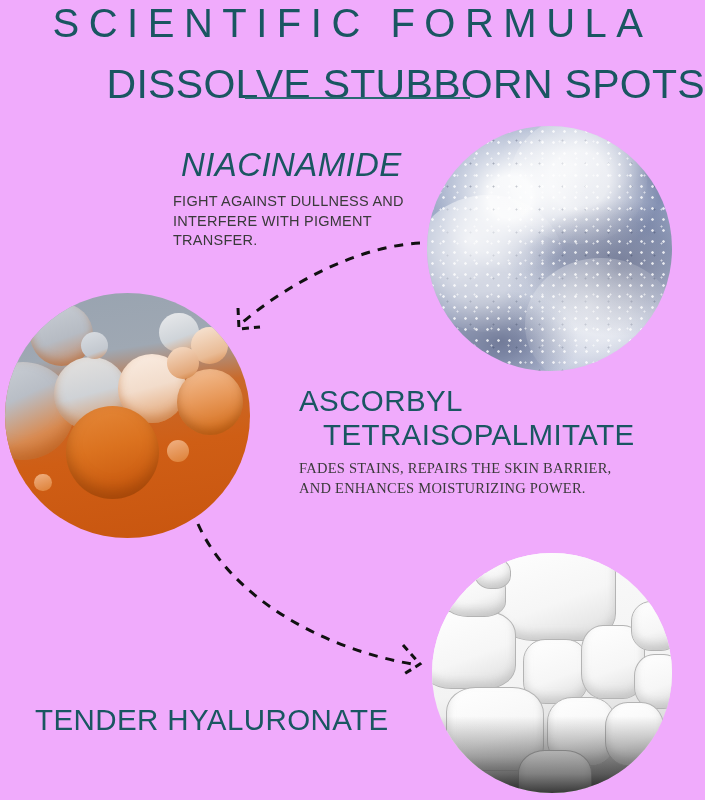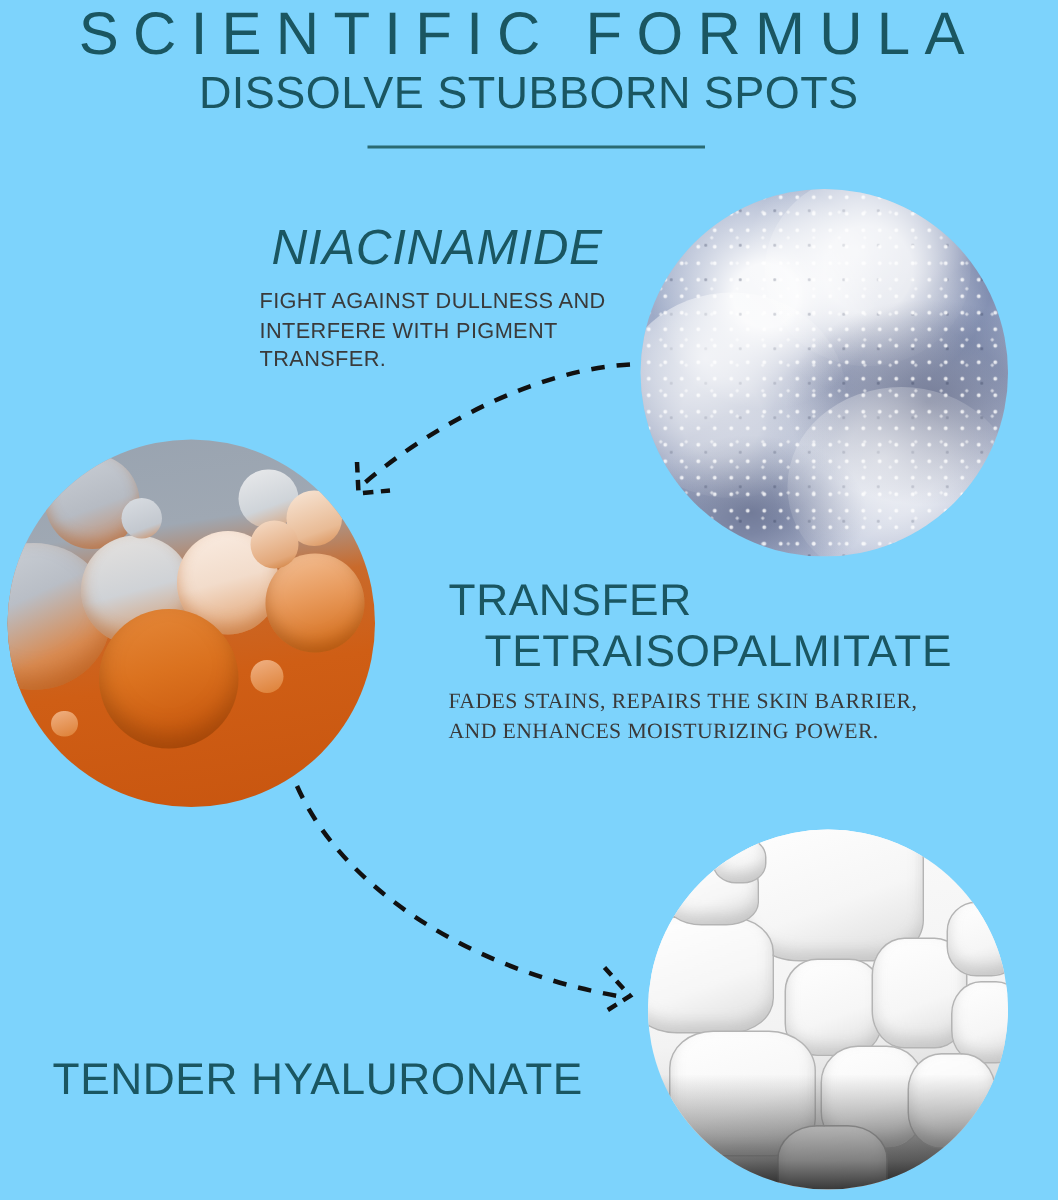--- a/index.html
+++ b/index.html
@@ -8,45 +8,45 @@
     background: #ffffff;
   }
   body {
     font-family: "Liberation Sans", sans-serif;
     -webkit-font-smoothing: antialiased;
   }
   #poster {
     position: relative;
     width: 705px;
     height: 800px;
-    background: #7dd3fc;
+    background: #f0abfc;
     overflow: hidden;
   }
 
   
   .hero-title-1 {
     position: absolute;
     left: 0;
     top: 1px;
     width: 705px;
     text-align: center;
     font-size: 40px;
     line-height: 44px;
     letter-spacing: 9.5px;
     font-weight: 400;
     color: #1a5661;
     white-space: nowrap;
   }
   .hero-title-2 {
     position: absolute;
     left: 0;
-    top: 40px;
+    top: 62px;
     width: 705px;
-    text-align: center;
-    font-size: 30px;
+    text-align: right;
+    font-size: 41px;
     line-height: 45px;
     letter-spacing: 0.3px;
     font-weight: 400;
     color: #1a5661;
     white-space: nowrap;
   }
   .hero-rule {
     position: absolute;
     left: 245px;
     top: 97px;
@@ -255,19 +255,19 @@
   </svg>
 
   <svg class="arrow-svg" style="left:0;top:0;" width="705" height="800" viewBox="0 0 705 800">
     <path class="arrow-path" d="M 198 524 C 230 596 320 648 412 664"></path>
     <path class="arrow-head" d="M 403 645 L 420 664 L 401 676"></path>
   </svg>
 
   <div class="sec-head head-nia">NIACINAMIDE</div>
   <div class="sec-body body-nia">FIGHT AGAINST DULLNESS AND INTERFERE WITH PIGMENT TRANSFER.</div>
 
-  <div class="sec-head head-asc-1">TRANSFER</div>
+  <div class="sec-head head-asc-1">ASCORBYL</div>
   <div class="sec-head head-asc-2">TETRAISOPALMITATE</div>
   <div class="sec-body body-asc">FADES STAINS, REPAIRS THE SKIN BARRIER, AND ENHANCES MOISTURIZING POWER.</div>
 
   <div class="sec-head head-sod">TENDER HYALURONATE</div>
 
 </div>
 
 </body></html>

